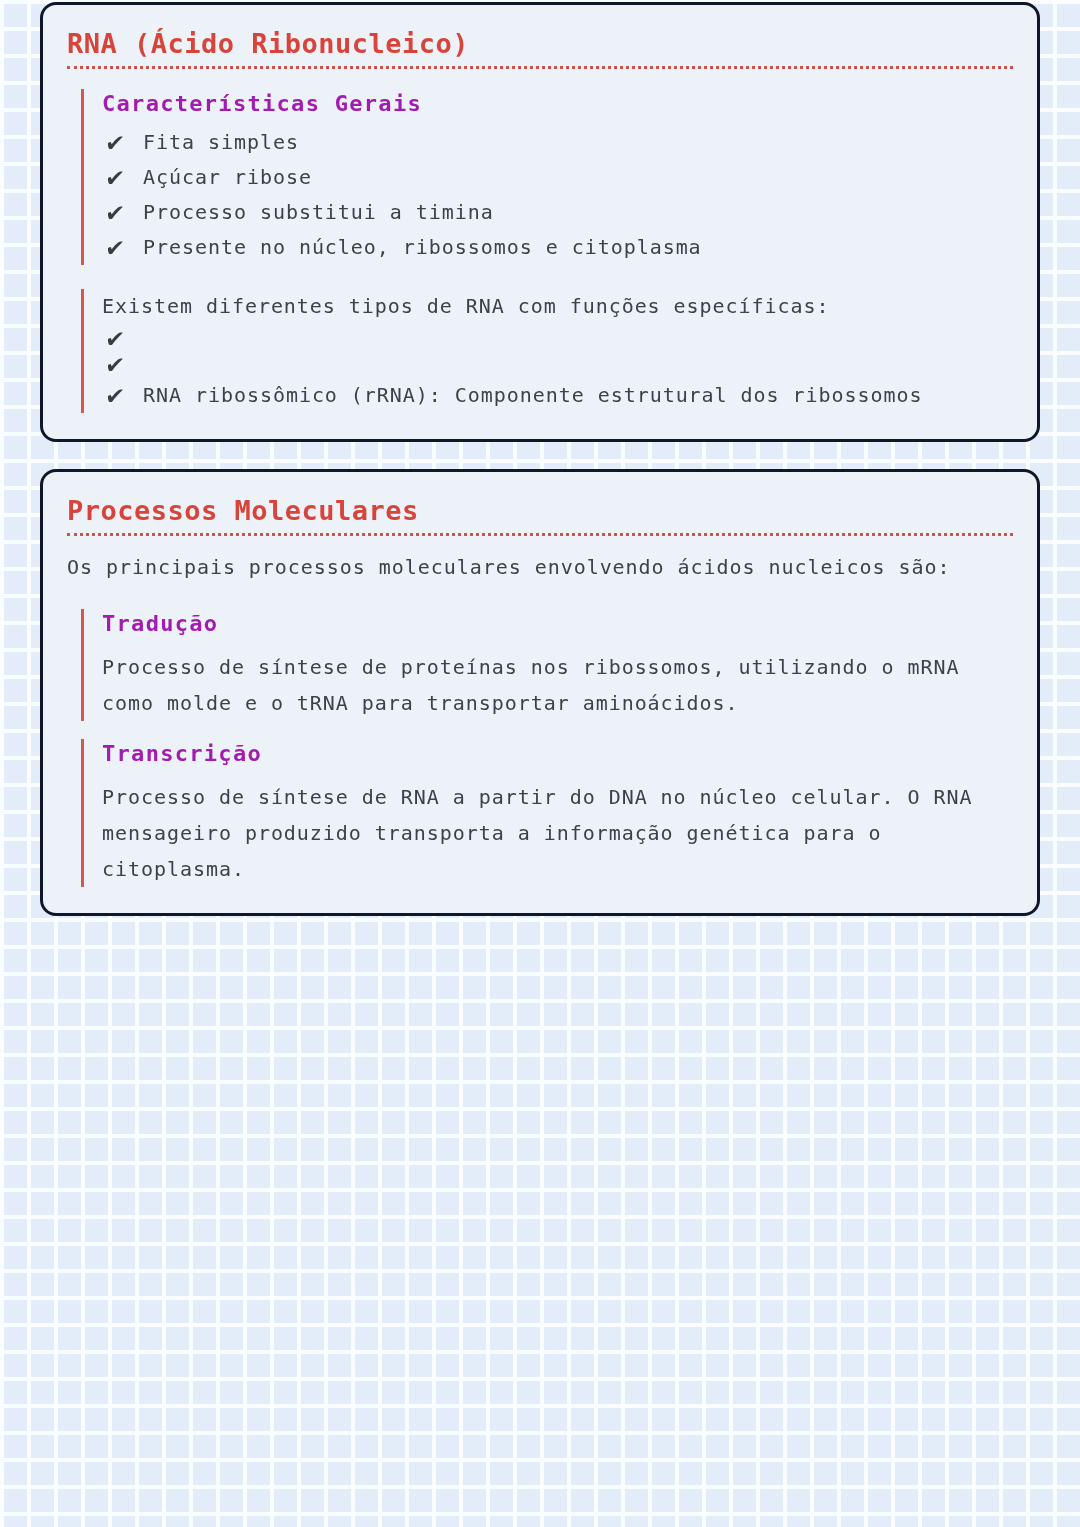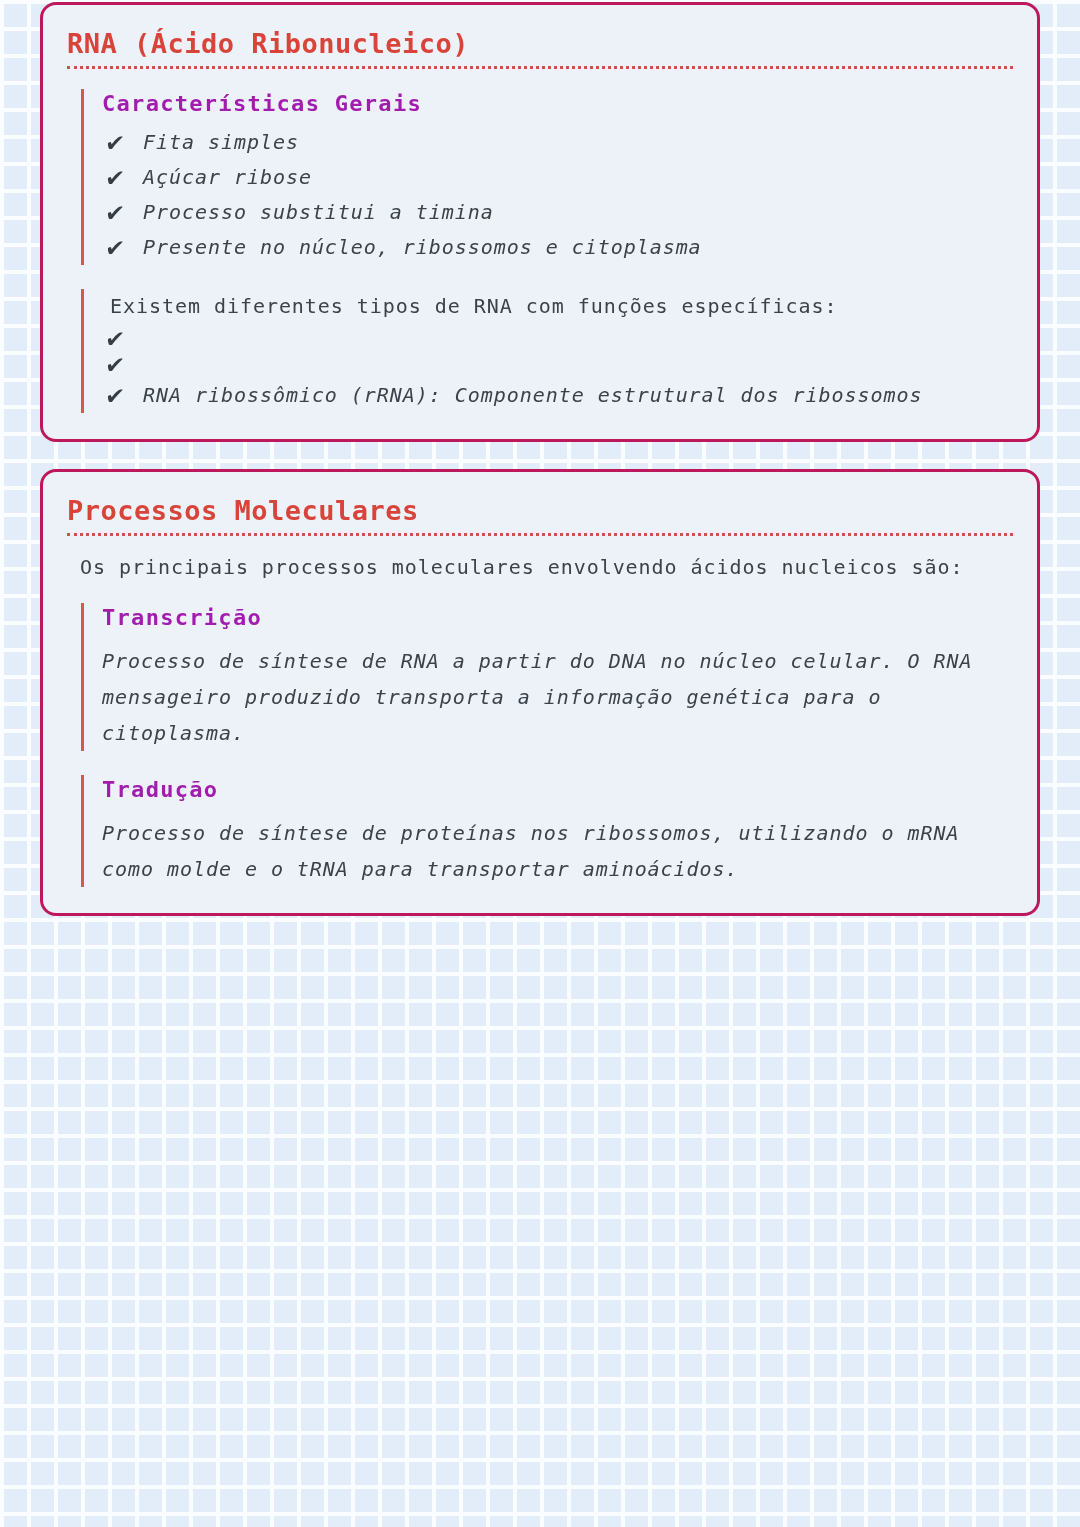--- a/index.html
+++ b/index.html
@@ -10,21 +10,21 @@
       linear-gradient(to right,#fafdff 0 4px,transparent 4px),
       linear-gradient(to bottom,#fafdff 0 4px,transparent 4px);
     background-size:27px 27px;
     font-family:"DejaVu Sans Mono",monospace;
     color:#3b4249;
   }
   .page{width:1080px;height:1527px;}
   .card{
     margin:0 40px;
     background:#edf2f8;
-    border:3px solid #be185d;
+    border:3px solid #0f172a;
     border-radius:16px;
     padding:22px 24px 26px 24px;
     box-sizing:border-box;
     width:1000px;
   }
   .card-rna{margin-top:2px;}
   .card-processos{margin-top:27px;}
   .card-title{
     margin:0;
     font-size:27px;
@@ -49,24 +49,24 @@
     line-height:30px;
     letter-spacing:1.3px;
     color:#a21caf;
   }
   .body-text,.intro-text,.item-text{
     font-size:20px;
     line-height:35px;
     letter-spacing:0.95px;
     color:#3b4249;
   }
-  .intro-text{margin:6px 0 2px 8px;}
-  .lead-text{margin:14px 0 0 13px;}
+  .intro-text{margin:6px 0 2px 0;}
+  .lead-text{margin:14px 0 0 0;}
   .para{margin:10px 0 0 0;line-height:36px;}
-  .multiline{white-space:pre-line;font-style:italic;}
+  .multiline{white-space:pre-line;}
   .checklist{margin:0;padding:0;}
   .check-item{
     display:flex;
     align-items:center;
     column-gap:15px;
   }
   .check-icon{
     flex:0 0 26px;
     width:26px;
     text-align:center;
@@ -127,27 +127,27 @@
       </div>
     </div>
   </section>
 
   <section class="card card-processos">
     <h1 class="card-title">Processos Moleculares</h1>
     <div class="dotted-divider"></div>
 
     <p class="intro-text lead-text">Os principais processos moleculares envolvendo ácidos nucleicos são:</p>
 
+    <div class="section sec-traducao">
+      <h2 class="section-heading">Tradução</h2>
+      <p class="body-text para multiline">Processo de síntese de proteínas nos ribossomos, utilizando o mRNA
+como molde e o tRNA para transportar aminoácidos.</p>
+    </div>
+
     <div class="section sec-transcricao">
       <h2 class="section-heading">Transcrição</h2>
       <p class="body-text para multiline">Processo de síntese de RNA a partir do DNA no núcleo celular. O RNA
 mensageiro produzido transporta a informação genética para o
 citoplasma.</p>
     </div>
-
-    <div class="section sec-traducao">
-      <h2 class="section-heading">Tradução</h2>
-      <p class="body-text para multiline">Processo de síntese de proteínas nos ribossomos, utilizando o mRNA
-como molde e o tRNA para transportar aminoácidos.</p>
-    </div>
   </section>
 
 </div>
 
 </body></html>

